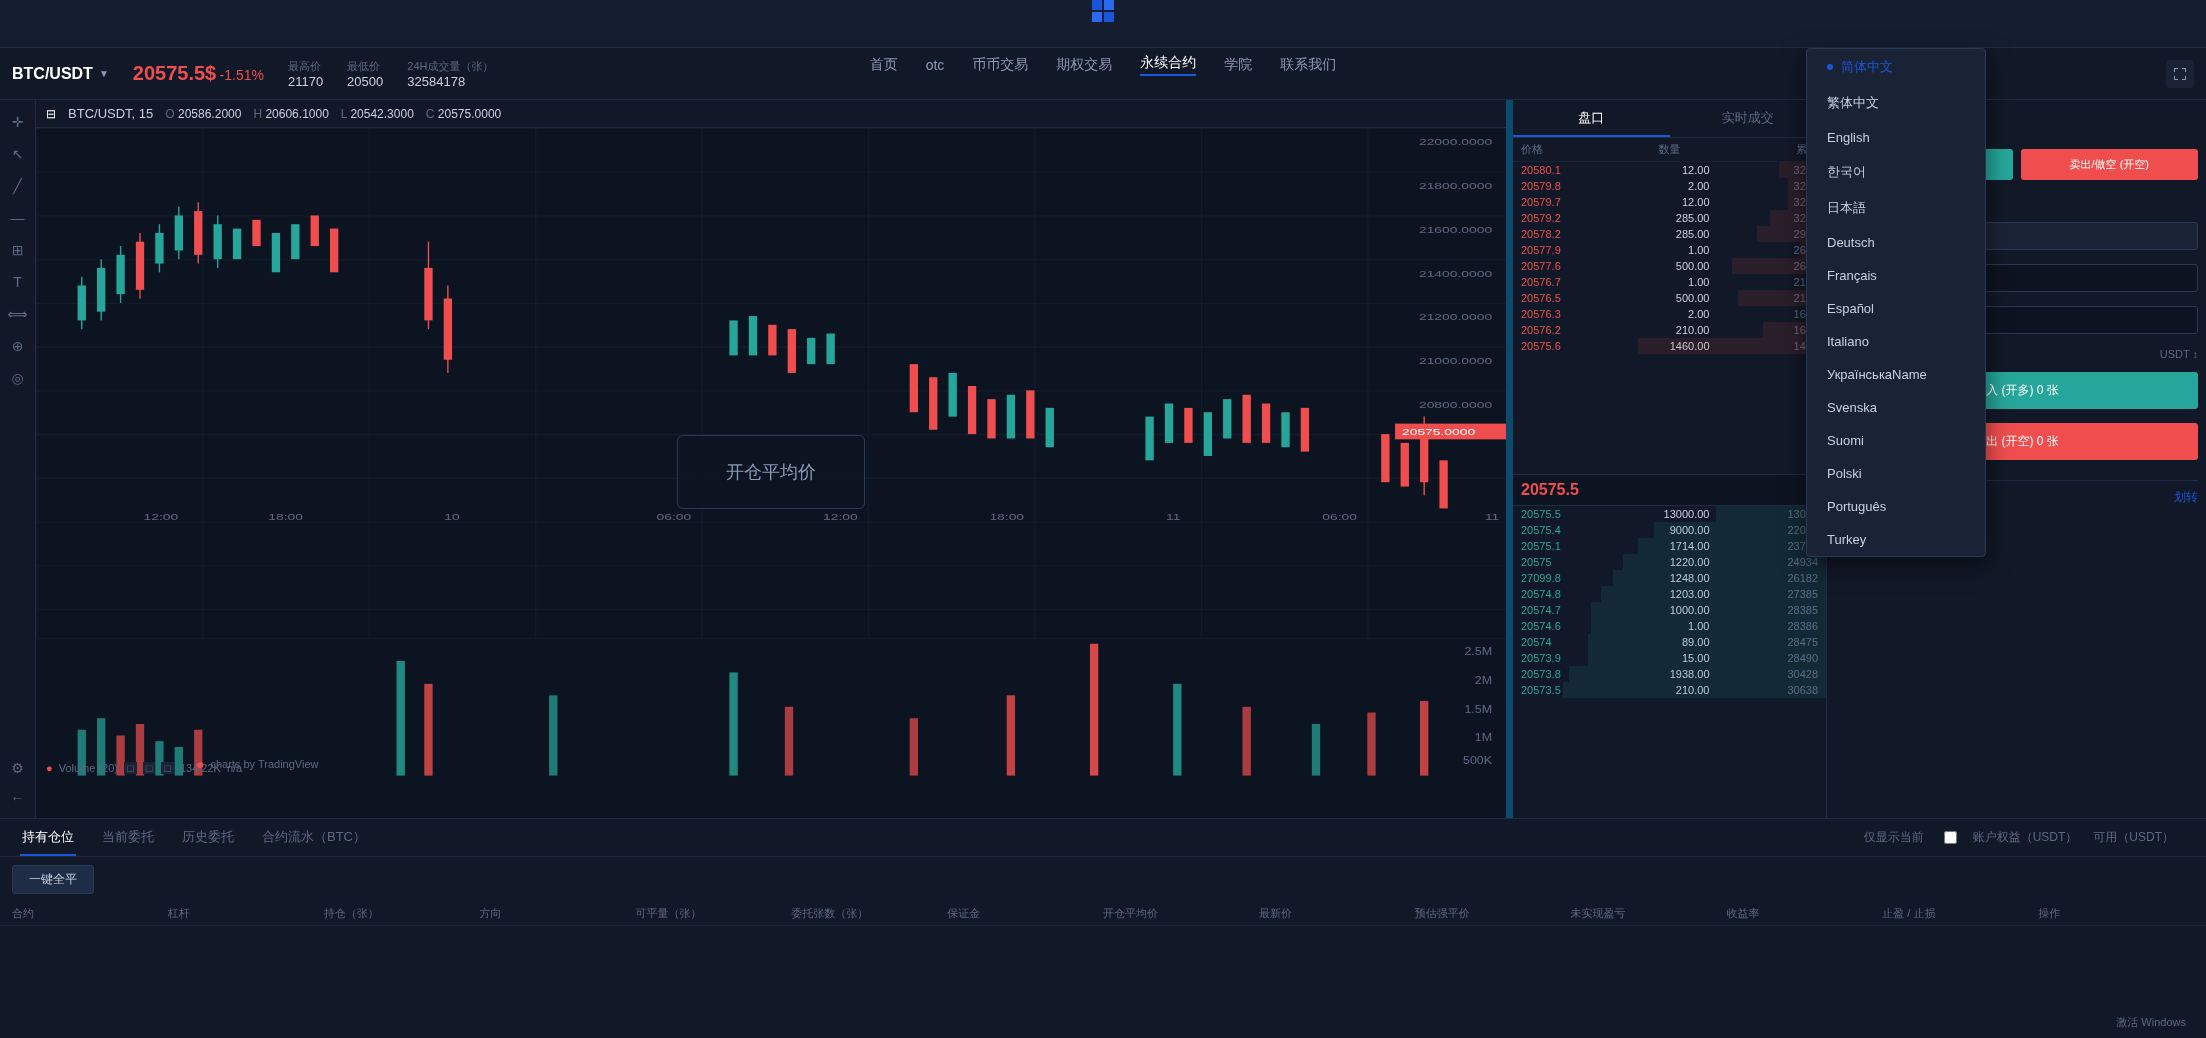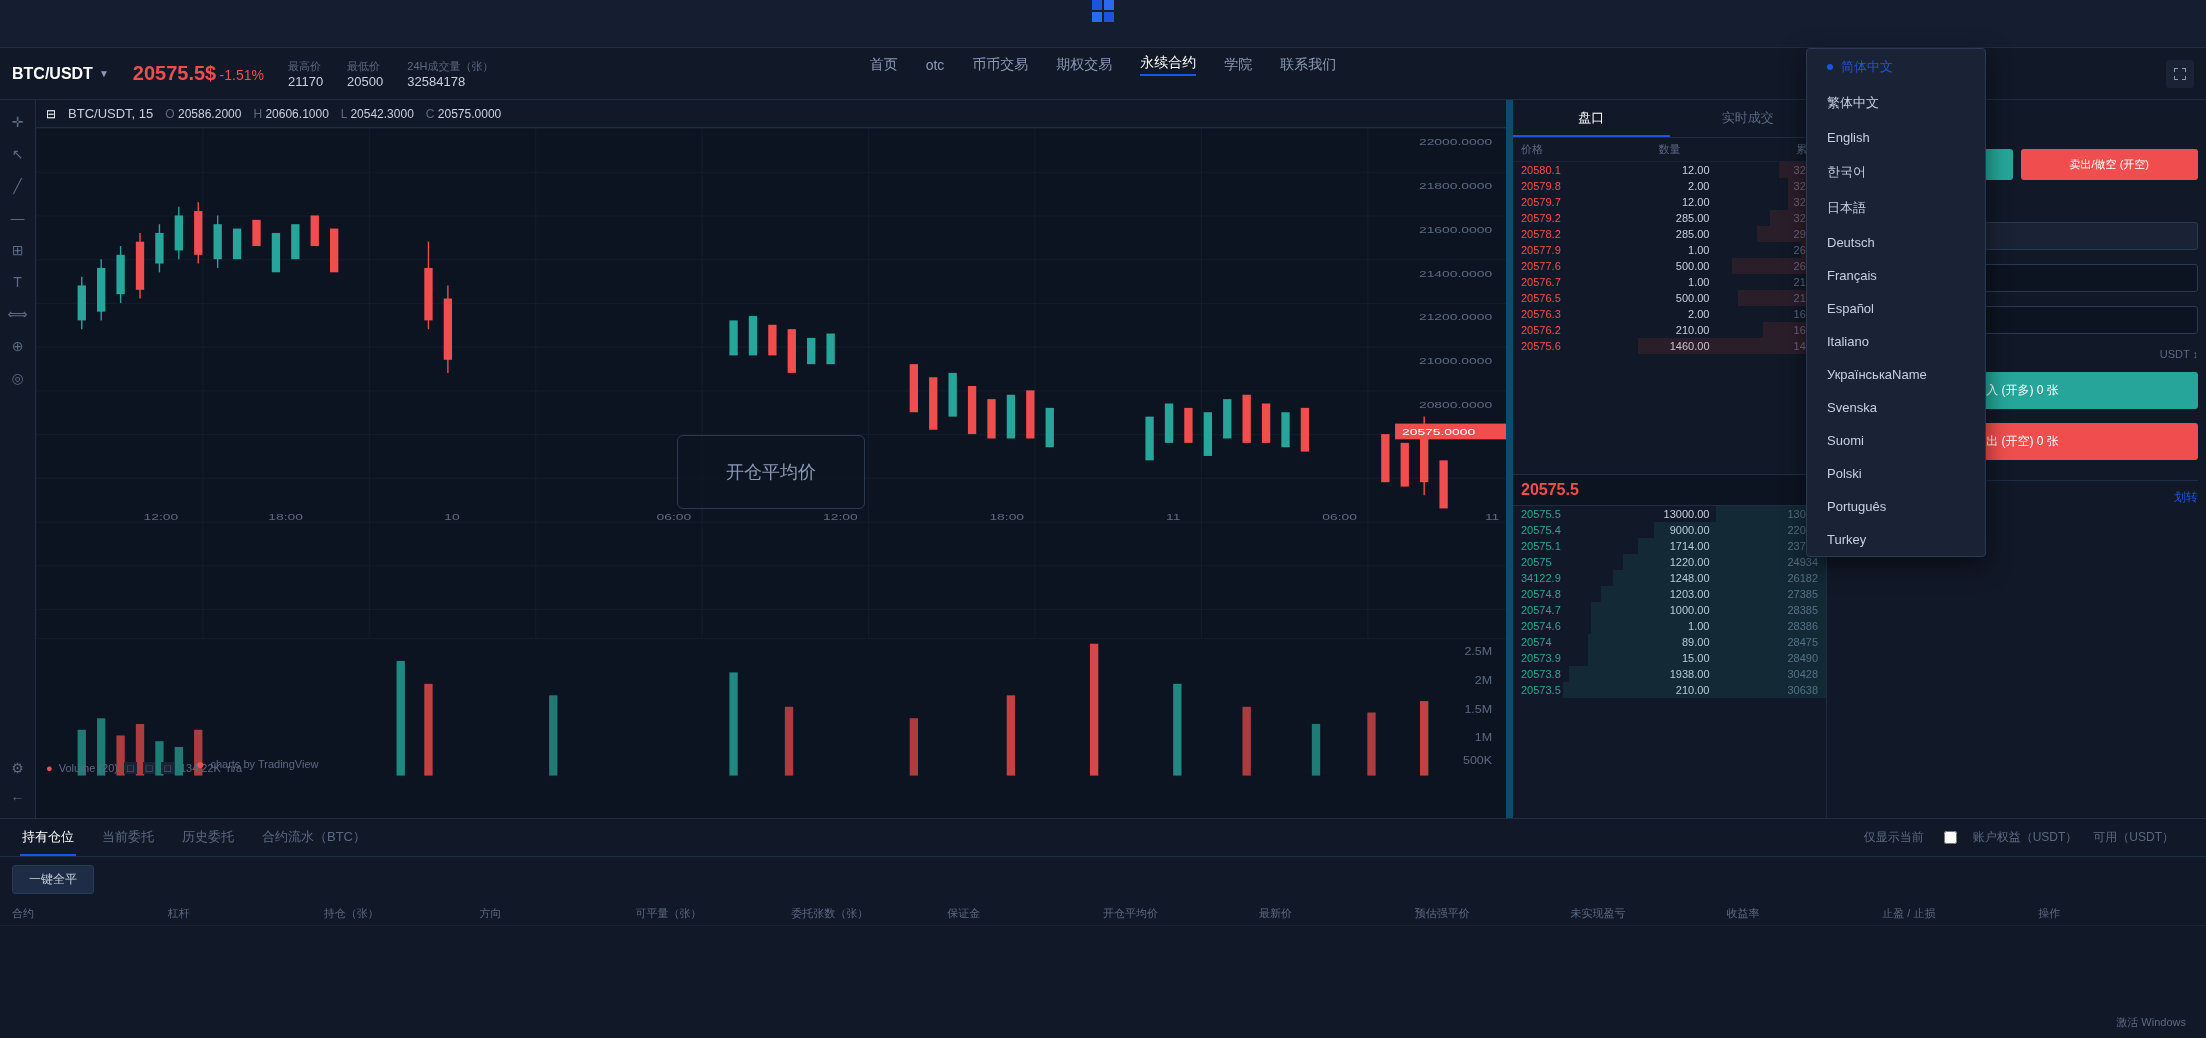--- a/index.html
+++ b/index.html
@@ -736,21 +736,21 @@
           <span class="total">23714</span>
       </div>
       <div class="ob-row">
         <div class="ob-bar green" style="width:65%"></div>
         <span class="price green">20575</span>
           <span class="qty">1220.00</span>
           <span class="total">24934</span>
       </div>
       <div class="ob-row">
         <div class="ob-bar green" style="width:68%"></div>
-        <span class="price green">34122.9</span>
+        <span class="price green">27099.8</span>
           <span class="qty">1248.00</span>
           <span class="total">26182</span>
       </div>
       <div class="ob-row">
         <div class="ob-bar green" style="width:72%"></div>
         <span class="price green">20574.8</span>
           <span class="qty">1203.00</span>
           <span class="total">27385</span>
       </div>
       <div class="ob-row">

